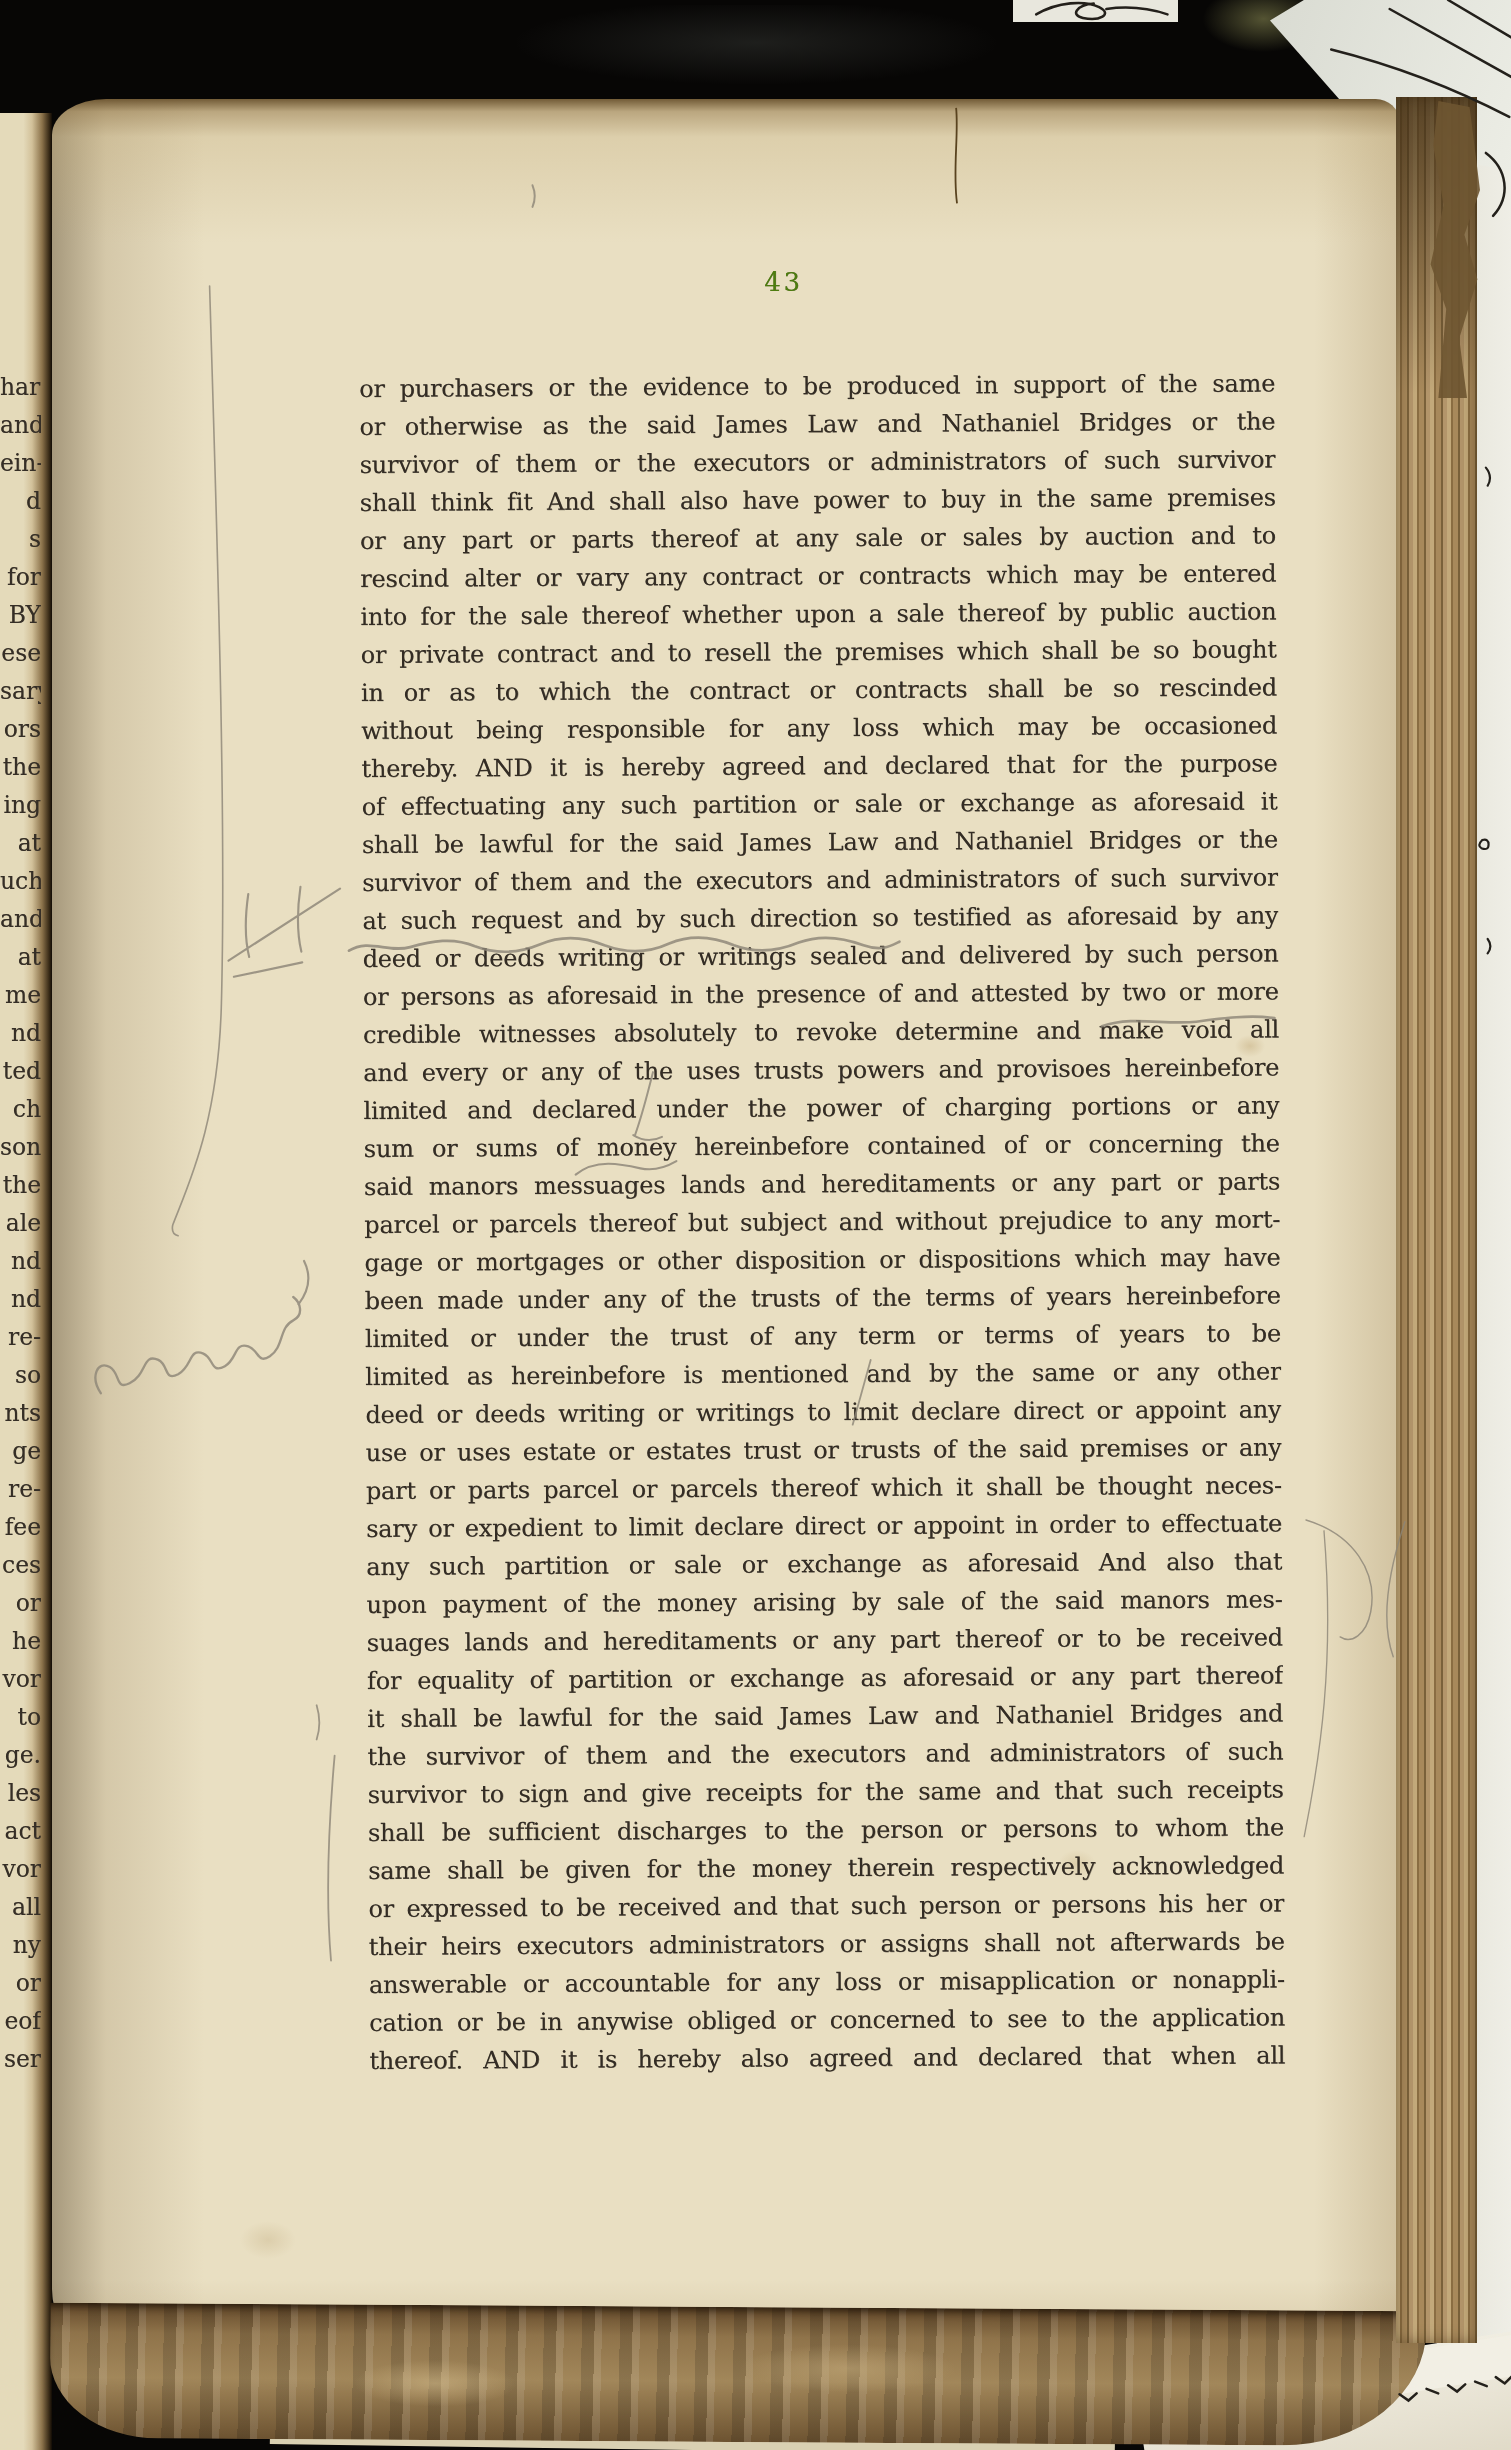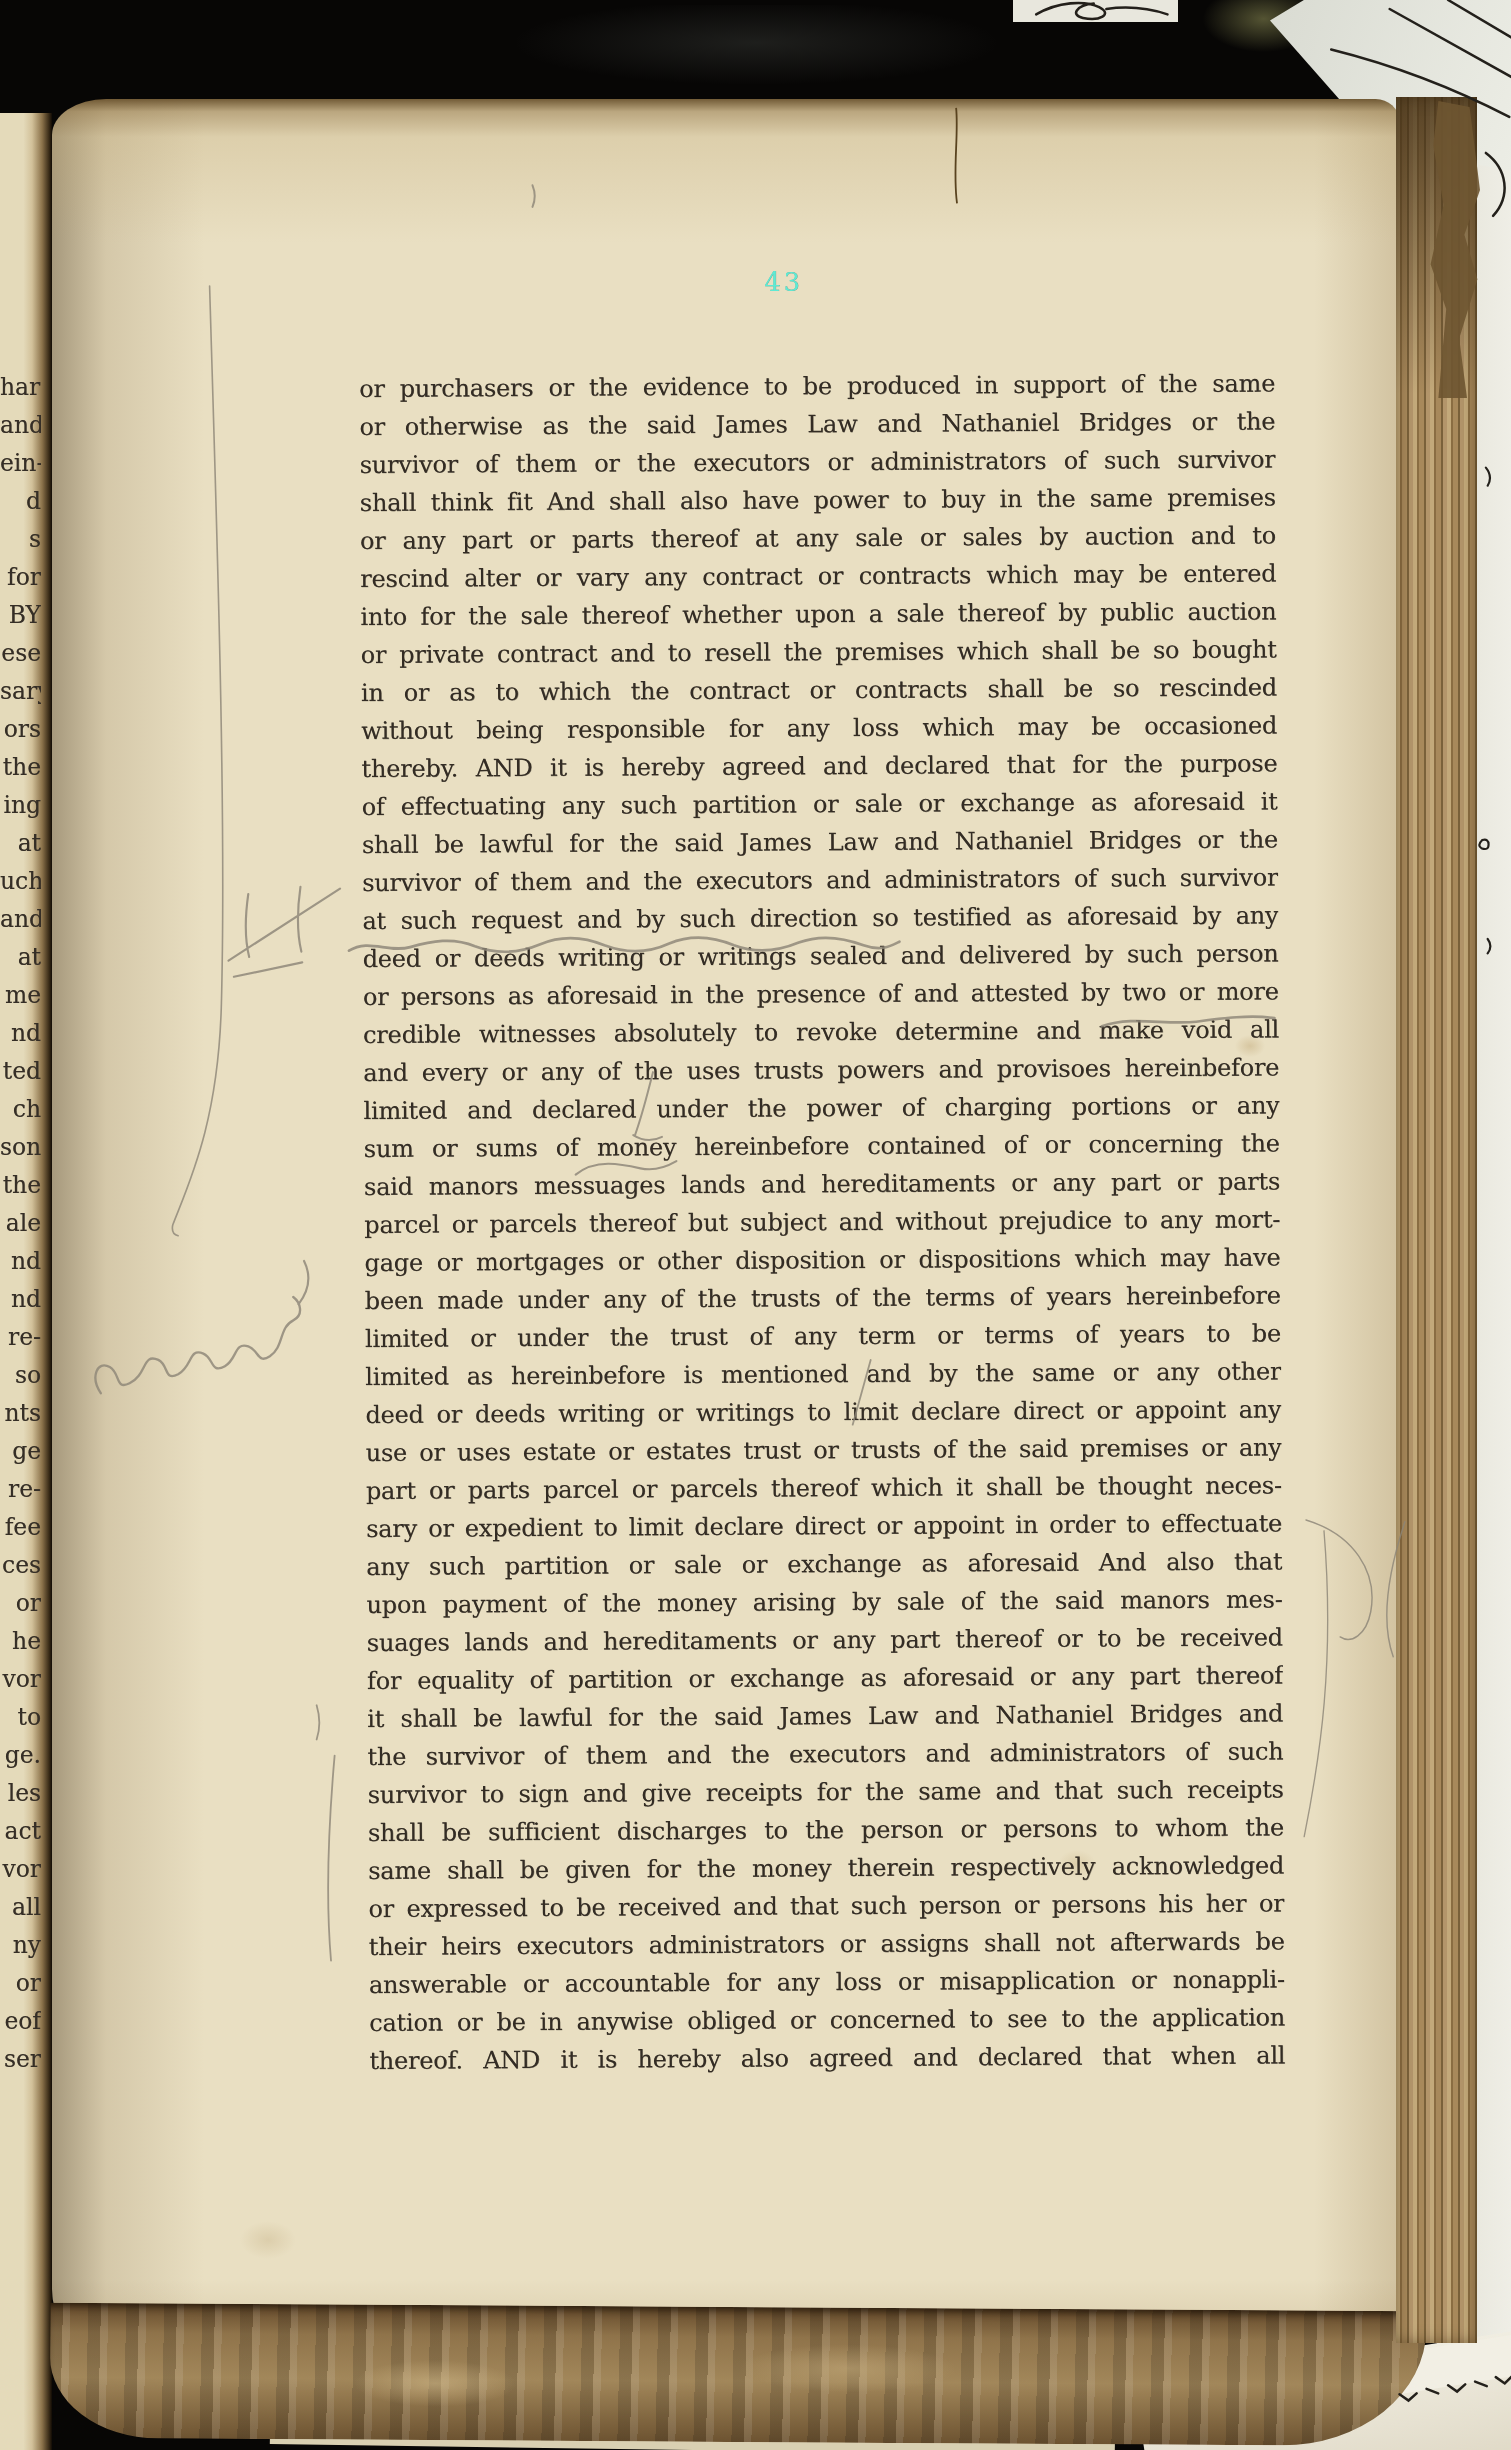--- a/index.html
+++ b/index.html
@@ -34,21 +34,21 @@
        radial-gradient(21.6px 16px at 1198px 947px,rgba(167,134,73,.28),rgba(0,0,0,0) 70%),
        radial-gradient(27px 20px at 1025px 1765px,rgba(167,134,73,.20),rgba(0,0,0,0) 70%),
        radial-gradient(40px 27px at 216px 2141px,rgba(160,128,70,.18),rgba(0,0,0,0) 70%),
        linear-gradient(180deg,rgba(104,80,43,.92) 0,rgba(148,120,72,.55) 12.6px,rgba(189,165,113,.28) 38px,rgba(233,223,194,0) 144px),
        linear-gradient(90deg,rgba(66,47,19,.40) 0,rgba(120,95,55,.18) 54px,rgba(233,223,194,0) 153px),
        linear-gradient(270deg,rgba(140,110,60,.25) 0,rgba(233,223,194,0) 85px),
        linear-gradient(0deg,rgba(150,120,70,.32) 0,rgba(233,223,194,0) 108px),
        #e9dfc2;}
 
   .page-number{left:745px;top:267px;width:77px;text-align:center;font-size:26px;
-      letter-spacing:2.7px;color:#5eead4;text-shadow:0.3px 0.3px 0.4px rgba(40,33,25,.5);}
+      letter-spacing:2.7px;color:#4d7c0f;text-shadow:0.3px 0.3px 0.4px rgba(40,33,25,.5);}
 
   .text-block{left:359px;top:370px;width:916px;transform:rotate(-0.35deg);transform-origin:0 0;}
   .text-line{display:block;height:38px;line-height:38px;overflow:hidden;
       text-align:justify;text-align-last:justify;font-size:24px;letter-spacing:-0.2px;
       color:#332c24;text-shadow:0.3px 0.3px 0.4px rgba(40,33,25,.5);}
 
   
   .under-sliver{left:270px;top:2418px;width:845px;height:32px;background:#d9d0b2;transform:rotate(.8deg);}
   .grantees-sheet{left:1135px;top:2391px;width:468px;height:144px;
       background:linear-gradient(180deg,#f0ede1,#ddd6c2);transform:rotate(-9deg);transform-origin:left top;}

